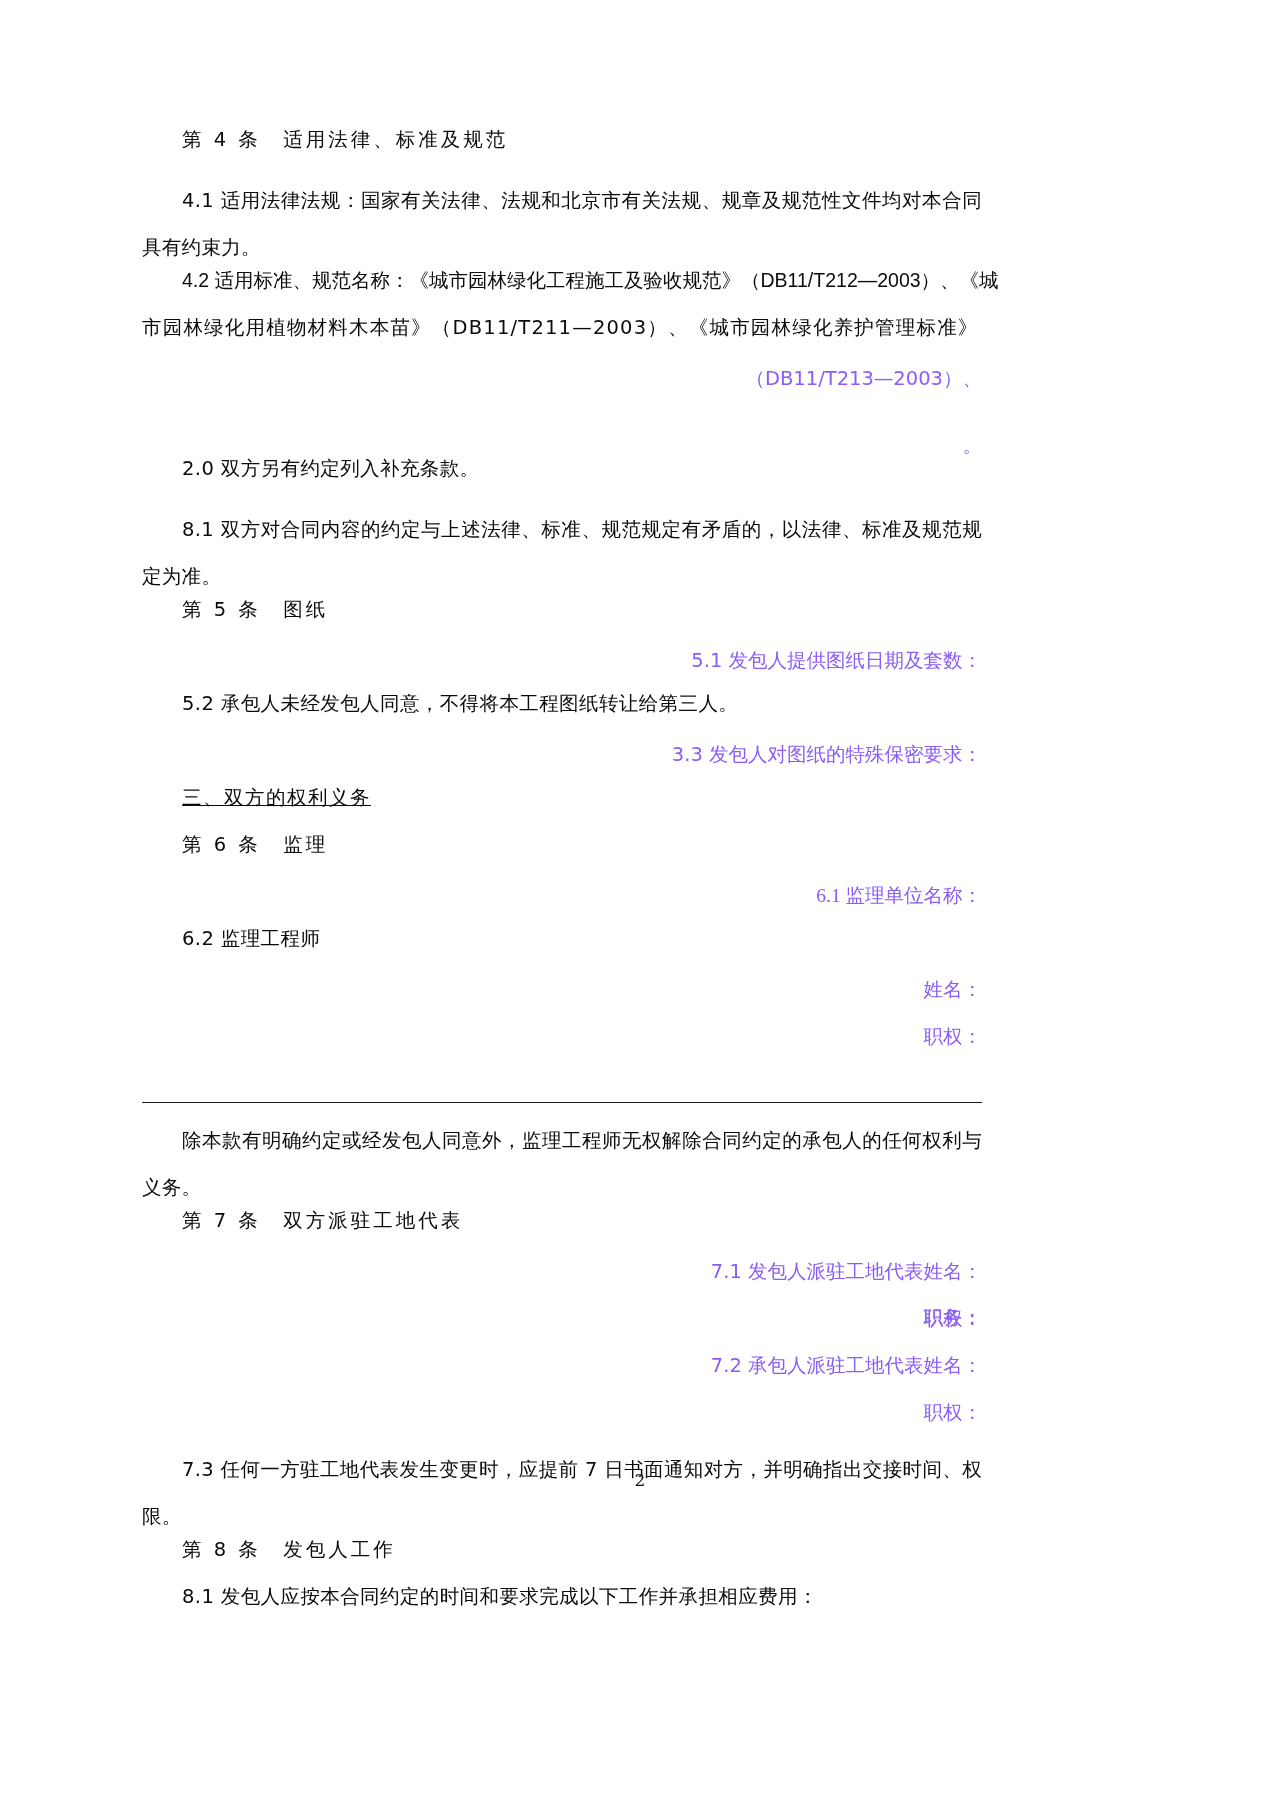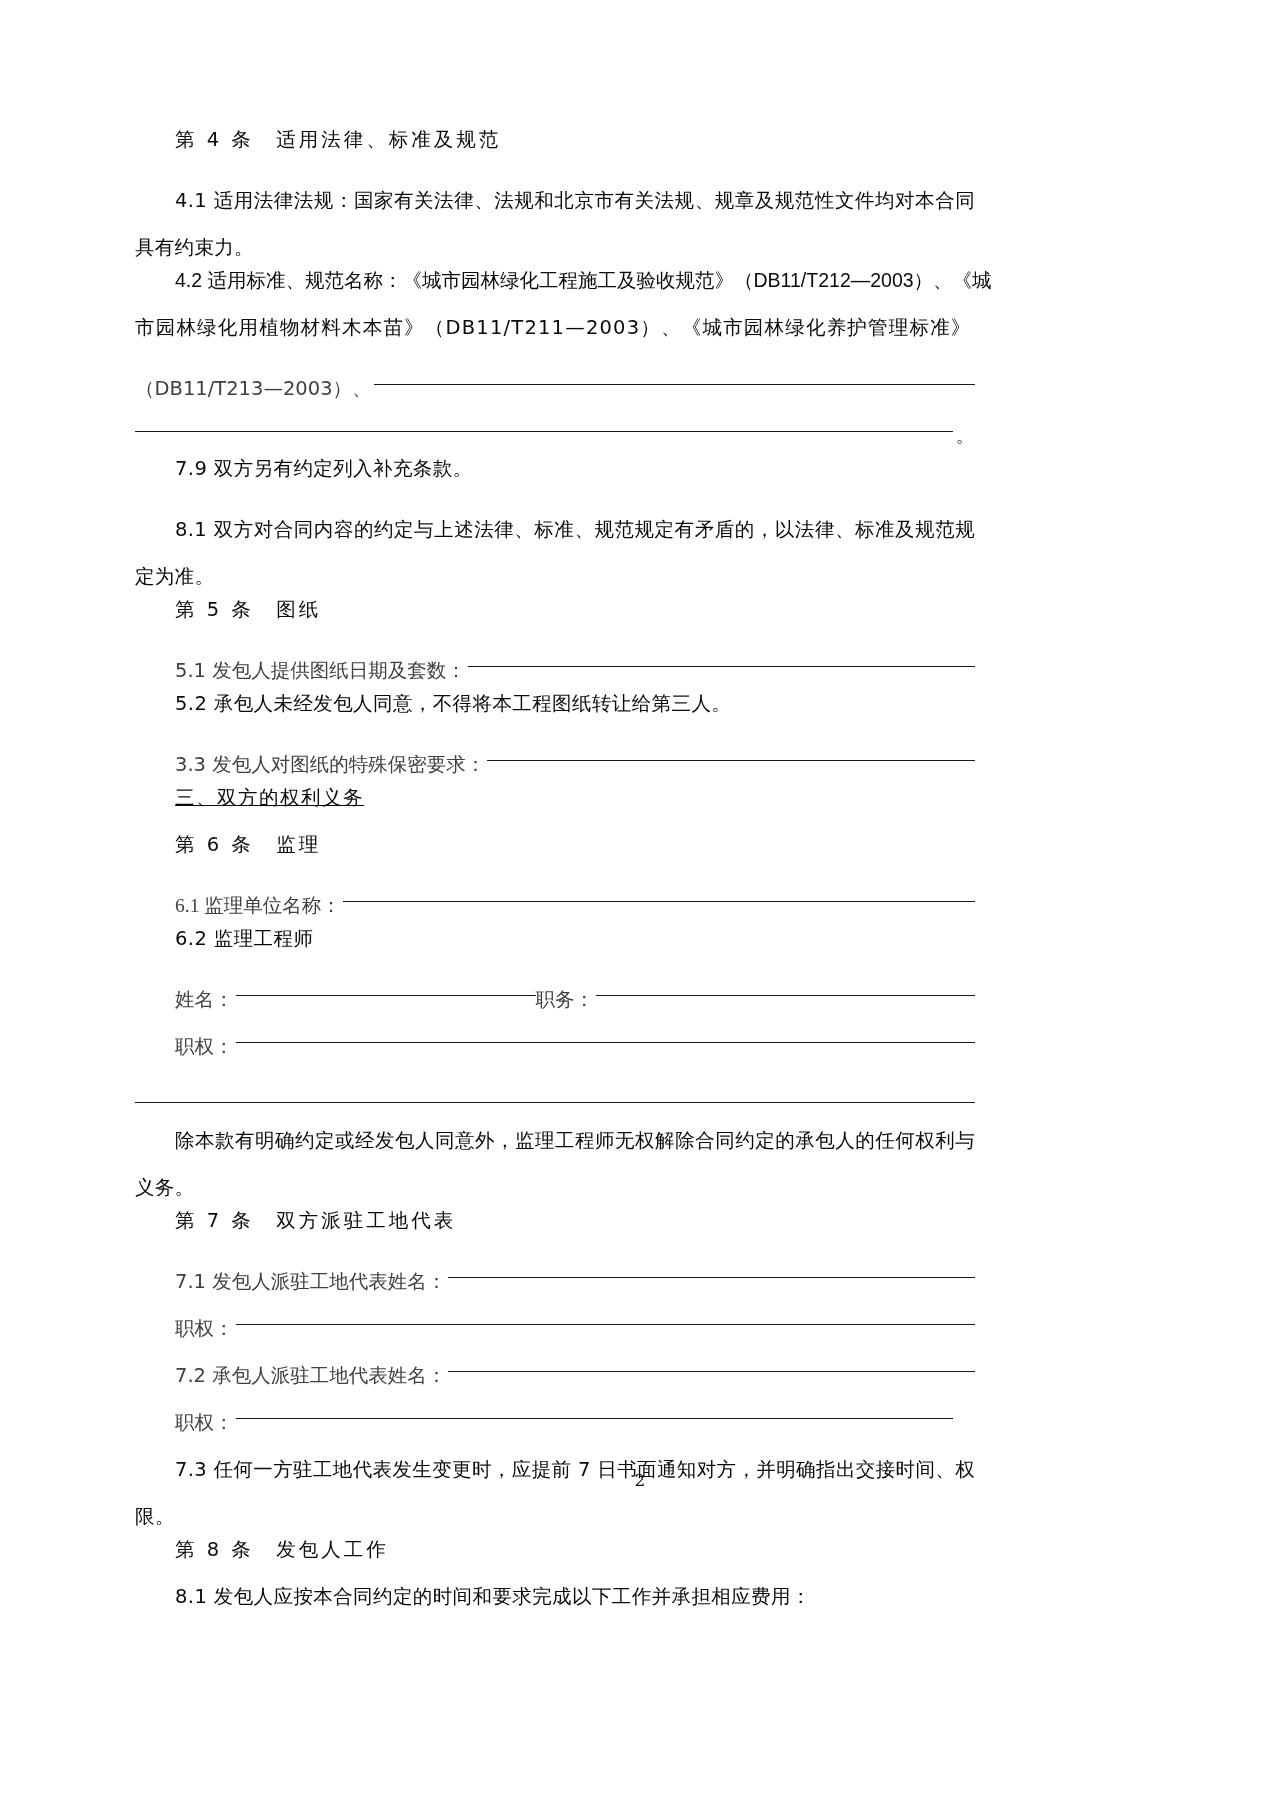--- a/index.html
+++ b/index.html
@@ -16,21 +16,21 @@
     position: relative;
     width: 1280px;
     height: 1811px;
     margin: 0 auto;
     background: #ffffff;
     overflow: hidden;
     box-sizing: border-box;
   }
   .content {
     position: absolute;
-    left: 135px;
+    left: 142px;
     top: 130px;
     width: 840px;
   }
   
   .line {
     font-size: 19.5px;
     line-height: 1.0;
     letter-spacing: 0.4px;
     color: #0b0b0b;
     white-space: nowrap;
@@ -86,24 +86,25 @@
     left: 0;
     right: 0;
     top: 1470px;
     text-align: center;
     font-family: "DejaVu Serif", "Liberation Serif", serif;
     font-size: 17px;
     color: #111111;
   }
   .flexrow {
     display: flex;
-    align-items: center;
+    align-items: flex-end;
     height: 47px;
     font-size: 19.5px;
-    color: #404040;
+    color: #8b5cf6;
+    flex-direction: column;
   }
   .flexrow .rule-flex {
     flex: 1 1 auto;
     border-bottom: 1.6px solid #1a1a1a;
     height: 0;
     position: relative;
     top: -4px;
     margin-left: 2px;
   }
   .endmark {
@@ -133,21 +134,21 @@
       <span style="white-space:nowrap;">（DB11/T213—2003）、</span>
       <span class="rule-flex"></span>
     </div>
 
     <div class="flexrow">
       <span class="rule-flex" style="margin-left:0;"></span>
       <span class="endmark" style="margin-left:3px;">。</span>
     </div>
 
     <div class="line indent">
-      <span>7.9 双方另有约定列入补充条款。</span>
+      <span>2.0 双方另有约定列入补充条款。</span>
     </div>
 
     <div class="para">8.1 双方对合同内容的约定与上述法律、标准、规范规定有矛盾的，以法律、标准及规范规定为准。</div>
 
     <div class="line indent">
       <span class="heading">第 5 条　图纸</span>
     </div>
 
     <div class="flexrow" style="padding-left:40px;">
       <span style="white-space:nowrap;">5.1 发包人提供图纸日期及套数：</span>

